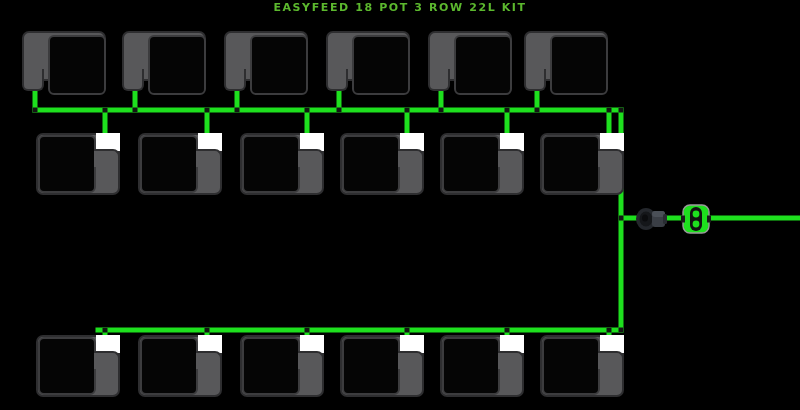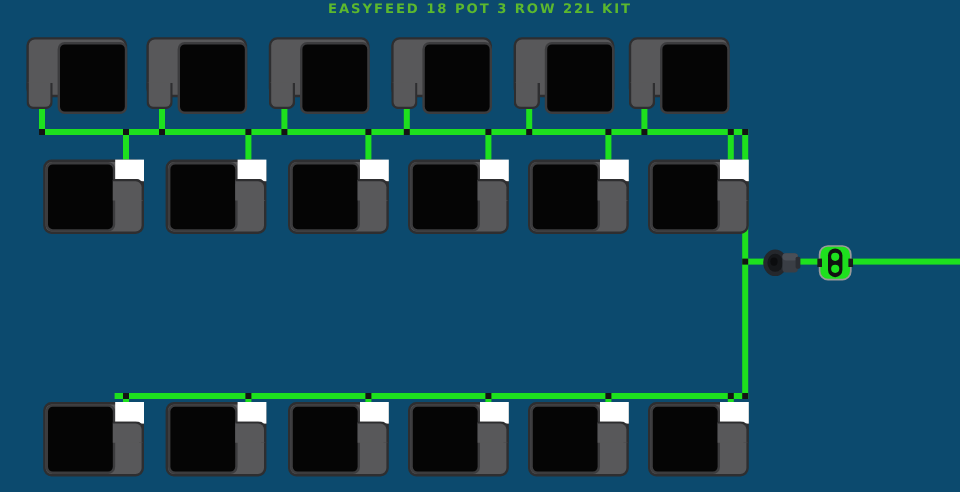--- a/index.html
+++ b/index.html
@@ -8,21 +8,21 @@
     padding: 0;
     background: #ffffff;
   }
   body {
     font-family: "Liberation Sans", sans-serif;
   }
   #stage {
     position: relative;
     width: 800px;
     height: 410px;
-    background: #0c4a6e;
+    background: #000000;
     overflow: hidden;
   }
 
   
   #diagram-title {
     position: absolute;
     top: 1px;
     left: 0;
     width: 800px;
     text-align: center;

